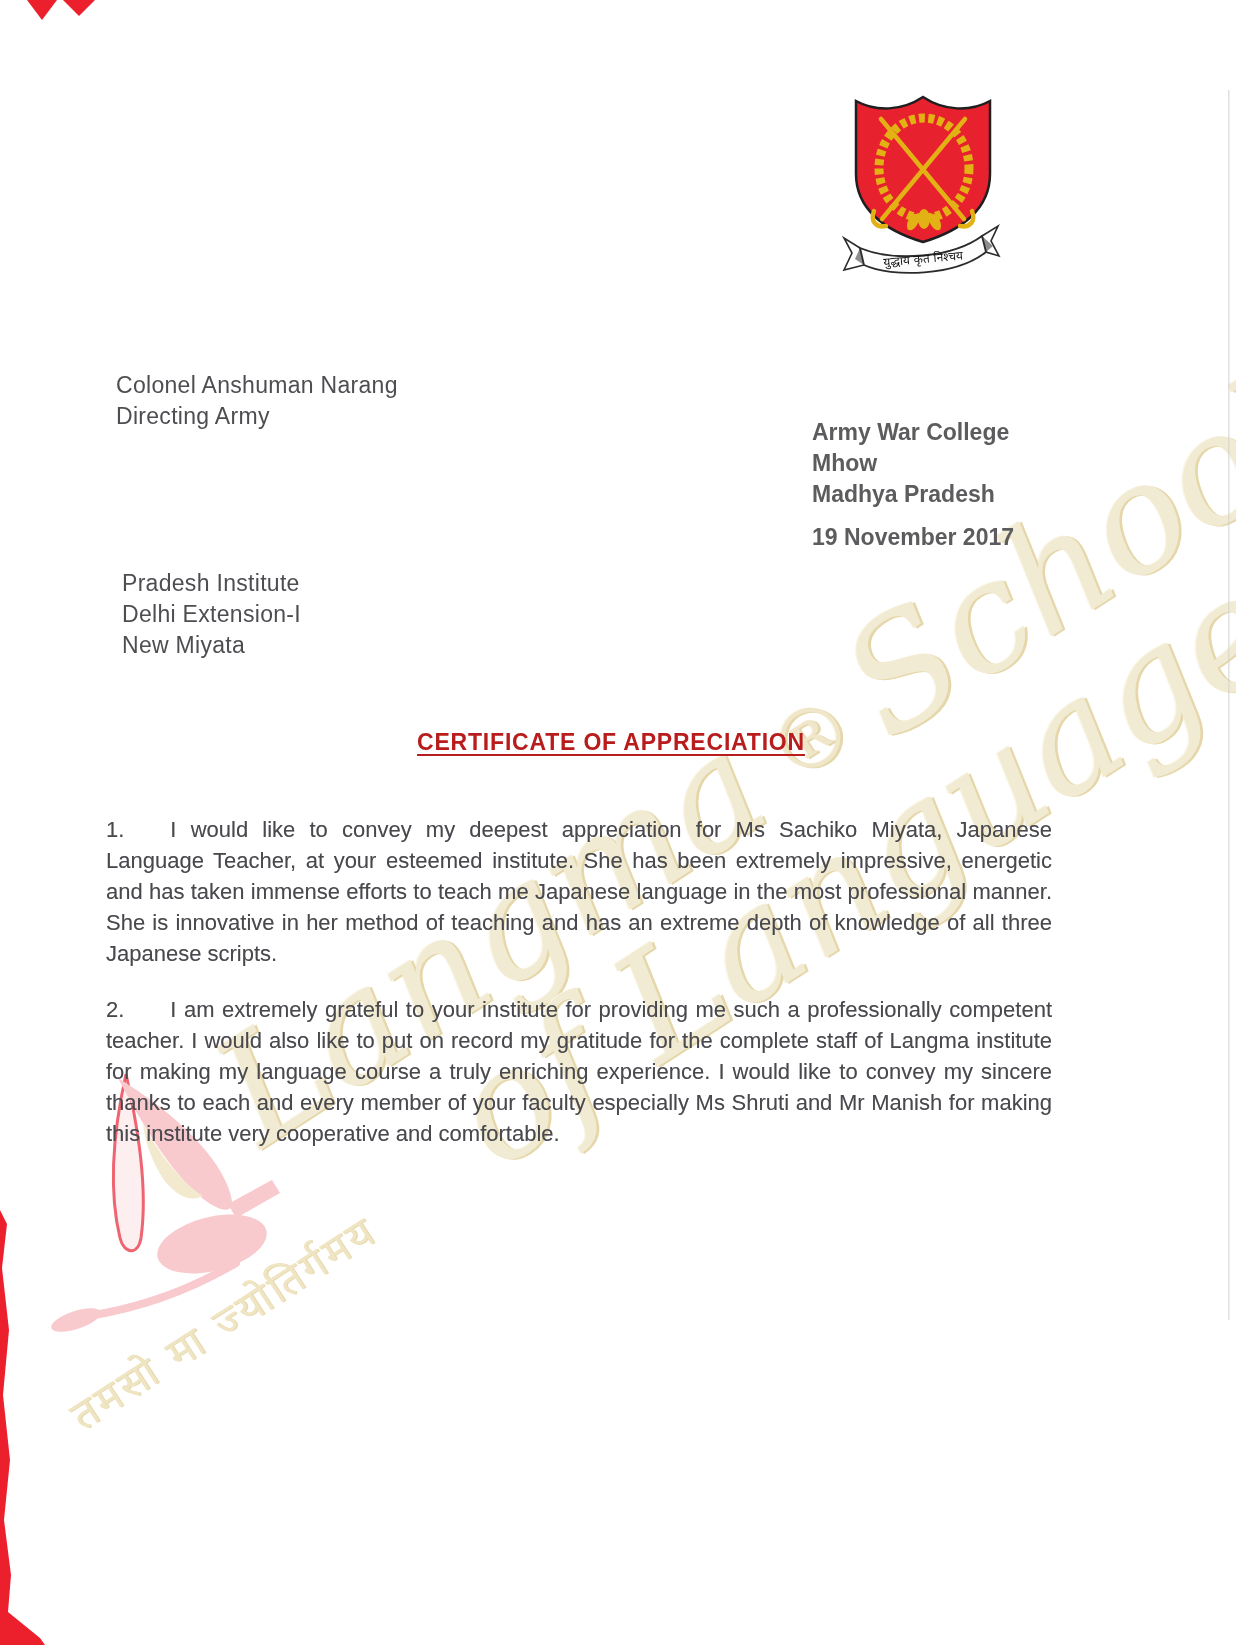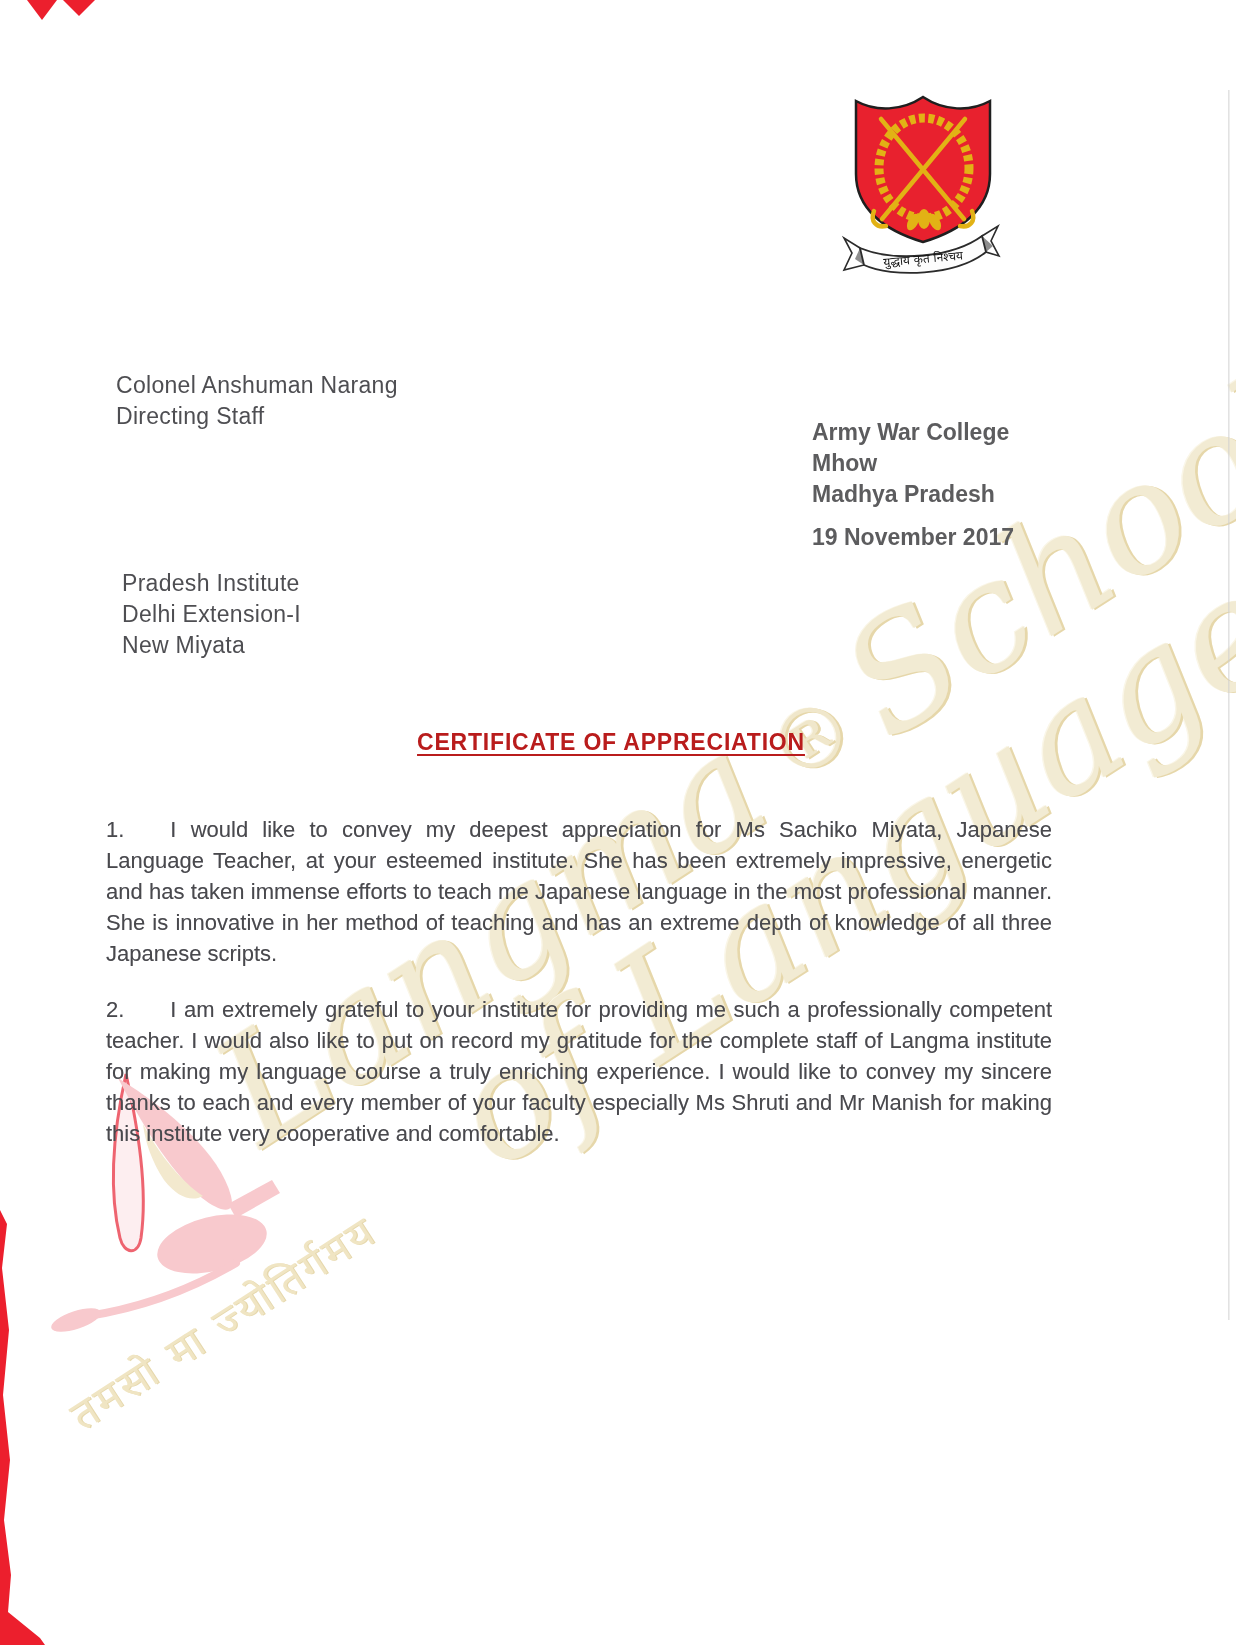--- a/index.html
+++ b/index.html
@@ -121,21 +121,21 @@
         <path d="M146,148 L162,138 L155,153 L163,168 L150,164 Z" fill="#ffffff" stroke="#2b2b2b" stroke-width="1.6"></path>
         <path d="M24,160 L28,177 L19,171 Z" fill="#8e8e8e"></path>
         <path d="M146,148 L150,164 L157,158 Z" fill="#8e8e8e"></path>
         <path d="M24,160 C58,174 116,170 146,148 L150,164 C120,188 56,190 28,177 Z" fill="#fdfdfd" stroke="#2b2b2b" stroke-width="1.8"></path>
         <text x="87" y="175" font-size="12" text-anchor="middle" fill="#141414" font-family="DejaVu Sans, sans-serif" transform="rotate(-5 87 170)">युद्धाय कृत निश्चय</text>
       </g>
     </svg>
 
     <div class="blk sender">
       <div>Colonel Anshuman Narang</div>
-      <div>Directing Staff</div>
+      <div>Directing Army</div>
     </div>
 
     <div class="blk origin">
       <div>Army War College</div>
       <div>Mhow</div>
       <div>Madhya Pradesh</div>
     </div>
 
     <div class="blk ldate">19 November 2017</div>
 

